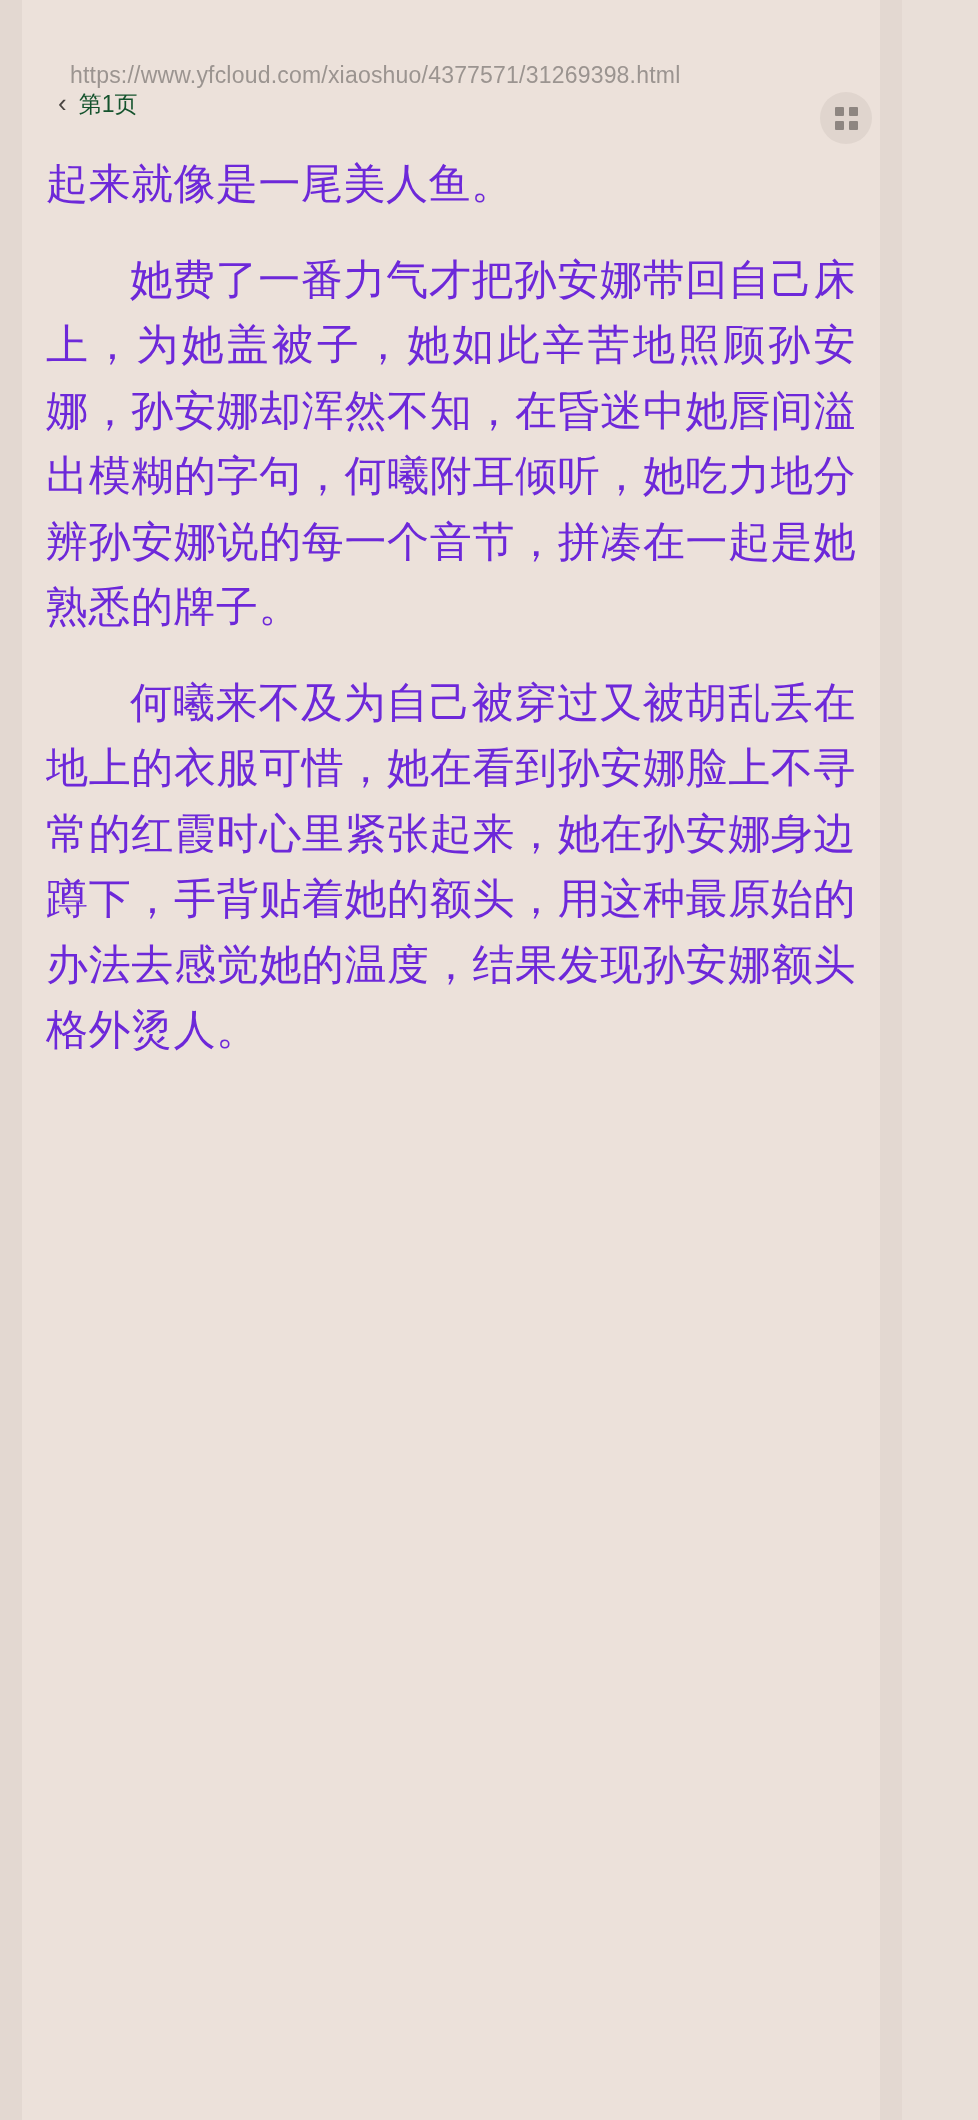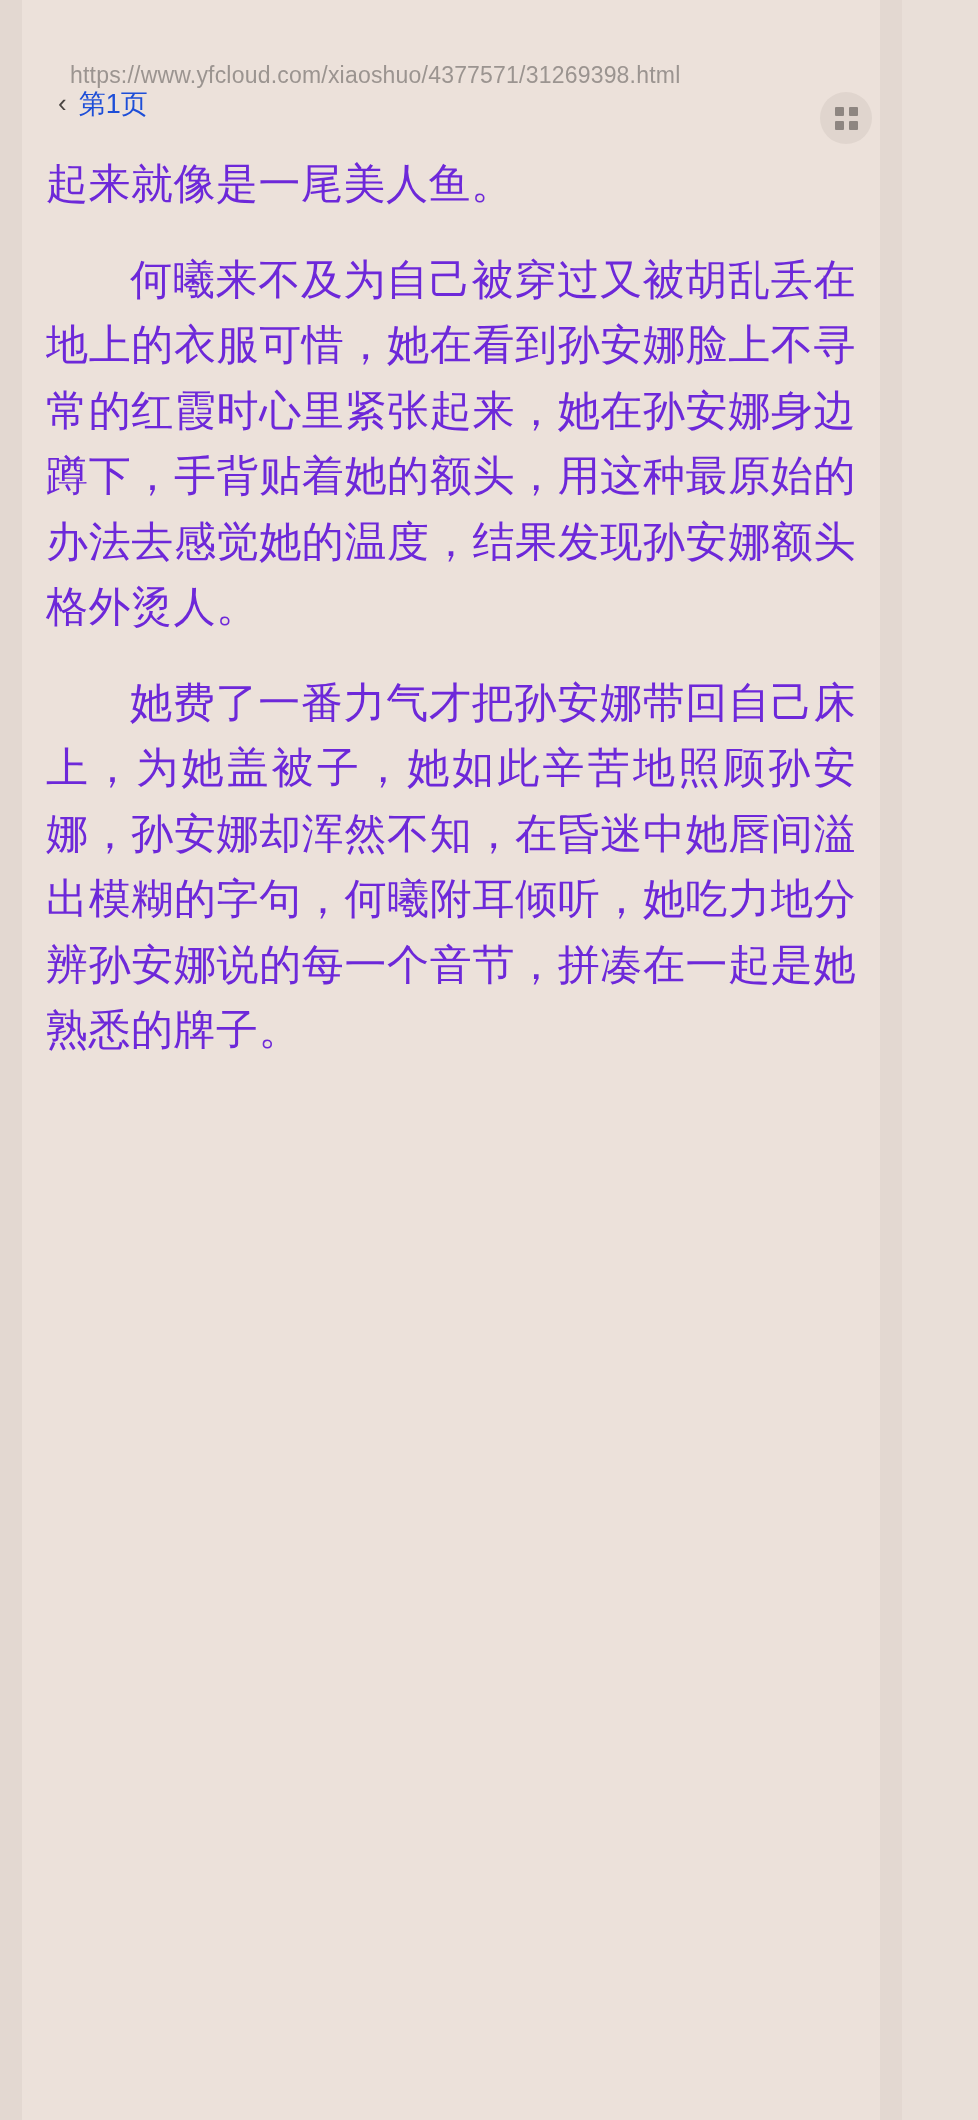--- a/index.html
+++ b/index.html
@@ -61,22 +61,22 @@
     box-sizing: border-box;
   }
   .back-chevron {
     color: #4a4542;
     font-size: 26px;
     line-height: 1;
     margin-right: 12px;
     margin-top: -2px;
   }
   .page-label {
-    color: #1d4ed8;
-    font-size: 27px;
+    color: #14532d;
+    font-size: 23px;
     font-family: "Liberation Sans", sans-serif;
   }
 
   .grid-button {
     position: absolute;
     right: 30px;
     top: 92px;
     width: 52px;
     height: 52px;
     border-radius: 26px;
@@ -138,16 +138,16 @@
     <span class="grid-glyph">
       <i></i>
         <i></i>
         <i></i>
         <i></i>
     </span>
   </div>
 
   <div class="content">
     <p>起来就像是一尾美人鱼。</p>
+    <p class="indent">她费了一番力气才把孙安娜带回自己床上，为她盖被子，她如此辛苦地照顾孙安娜，孙安娜却浑然不知，在昏迷中她唇间溢出模糊的字句，何曦附耳倾听，她吃力地分辨孙安娜说的每一个音节，拼凑在一起是她熟悉的牌子。</p>
     <p class="indent">何曦来不及为自己被穿过又被胡乱丢在地上的衣服可惜，她在看到孙安娜脸上不寻常的红霞时心里紧张起来，她在孙安娜身边蹲下，手背贴着她的额头，用这种最原始的办法去感觉她的温度，结果发现孙安娜额头格外烫人。</p>
-    <p class="indent">她费了一番力气才把孙安娜带回自己床上，为她盖被子，她如此辛苦地照顾孙安娜，孙安娜却浑然不知，在昏迷中她唇间溢出模糊的字句，何曦附耳倾听，她吃力地分辨孙安娜说的每一个音节，拼凑在一起是她熟悉的牌子。</p>
   </div>
 </div>
 
 </body></html>

